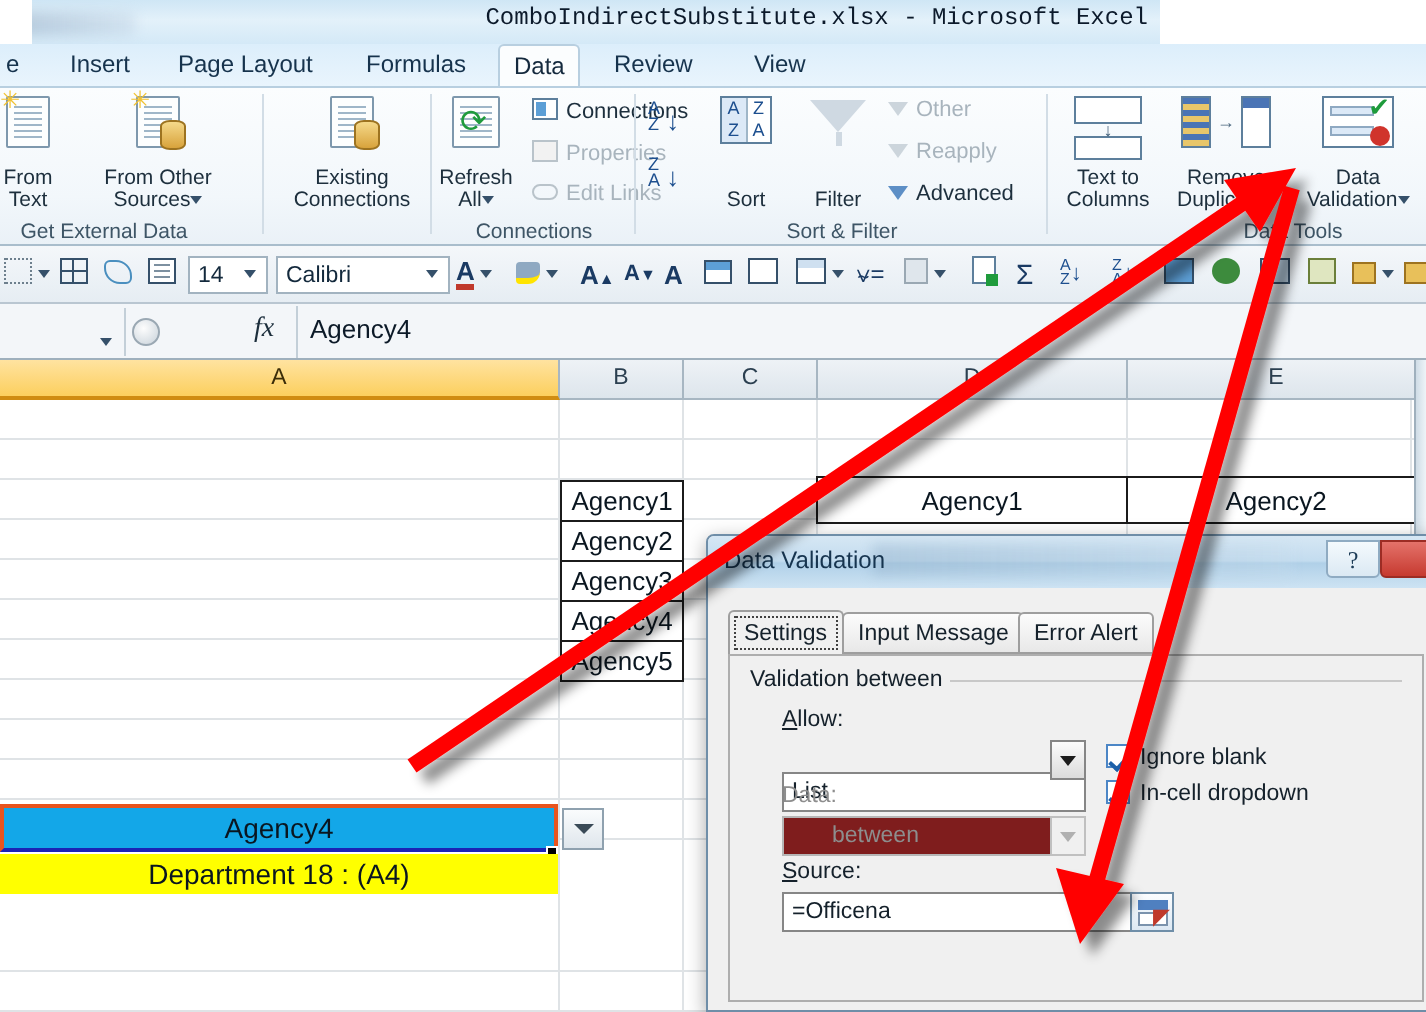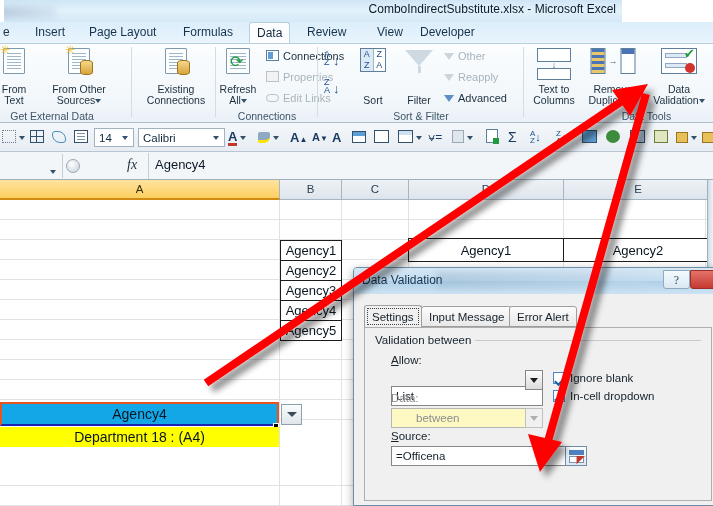--- a/index.html
+++ b/index.html
@@ -6,23 +6,24 @@
   html, body {
     width: 713px; height: 506px;
     overflow: hidden;
     font-family: "Liberation Sans", sans-serif;
     background: #fff;
   }
   #app { position: relative; width: 713px; height: 506px; overflow: hidden; }
 
   
   .titlebar {
-    position: absolute; top: 0; left: 4px; width: 618px; height: 22px;
+    position: absolute; top: 0; left: 16px; width: 564px; height: 22px;
     background: linear-gradient(to bottom, #cfe6f5 0%, #e3f1fa 45%, #d4e9f7 100%);
     overflow: hidden;
+    font-family: Liberation Mono, monospace;
   }
   .titlebar-text {
     position: absolute; right: 6px; top: 2px;
     font-size: 12px; color: #0c1a2b; white-space: nowrap;
   }
   .qat-blur {
     position: absolute; left: -6px; top: 6px; width: 58px; height: 12px;
     background: linear-gradient(to right, rgba(150,175,200,.55), rgba(185,205,225,.35));
     filter: blur(3px); border-radius: 3px;
   }
@@ -249,21 +250,21 @@
   }
   .gb-label {
     position: absolute; font-size: 11.5px; color: #15212b; white-space: nowrap;
   }
   .gb-line { position: absolute; height: 1px; background: #c8c8c8; }
   .dlg-field {
     position: absolute; height: 20px; background: #fff;
     border: 1px solid #868686; font-size: 11.5px; line-height: 18px;
     color: #15212b; padding-left: 4px; white-space: nowrap; overflow: hidden;
   }
-  .dlg-field.disabled { background: #fef9c3; color: #8d8d8d; border-color: #b6b6b6; padding-left: 24px; }
+  .dlg-field.disabled { background: #7f1d1d; color: #8d8d8d; border-color: #b6b6b6; padding-left: 24px; }
   .dlg-drop {
     position: absolute; width: 18px; height: 20px;
     background: linear-gradient(to bottom,#fcfcfc,#dcdcdc);
     border: 1px solid #868686; display: flex; align-items: center; justify-content: center;
     cursor: pointer;
   }
   .dlg-drop.disabled { background: #f0f0f0; border-color: #c0c0c0; }
   .dlg-drop .tri { width:0;height:0;border-left:4px solid transparent;border-right:4px solid transparent;border-top:5px solid #1d1d1d;}
   .dlg-drop.disabled .tri { border-top-color: #b0b0b0; }
   .chk-row { position: absolute; font-size: 11.5px; color: #15212b; white-space: nowrap; }
@@ -309,21 +310,20 @@
 
   <div class="tabstrip">
     <div class="tabs">
       <div class="tab" style="left:-4px;">e</div>
       <div class="tab" style="left:28px;">Insert</div>
       <div class="tab" style="left:82px;">Page Layout</div>
       <div class="tab" style="left:176px;">Formulas</div>
       <div class="tab active" style="left:249px;width:41px;">Data</div>
       <div class="tab" style="left:300px;">Review</div>
       <div class="tab" style="left:370px;">View</div>
-      <div class="tab" style="left:413px;">Developer</div>
     </div>
   </div>
   <div class="tabstrip-underline"></div>
 
   <div class="ribbon">
 
     <div class="rgroup" style="left:0; width:132px;">
       <div class="bigbtn" style="left:-14px;">
         <div class="ico">
           <div class="ic-doc">

